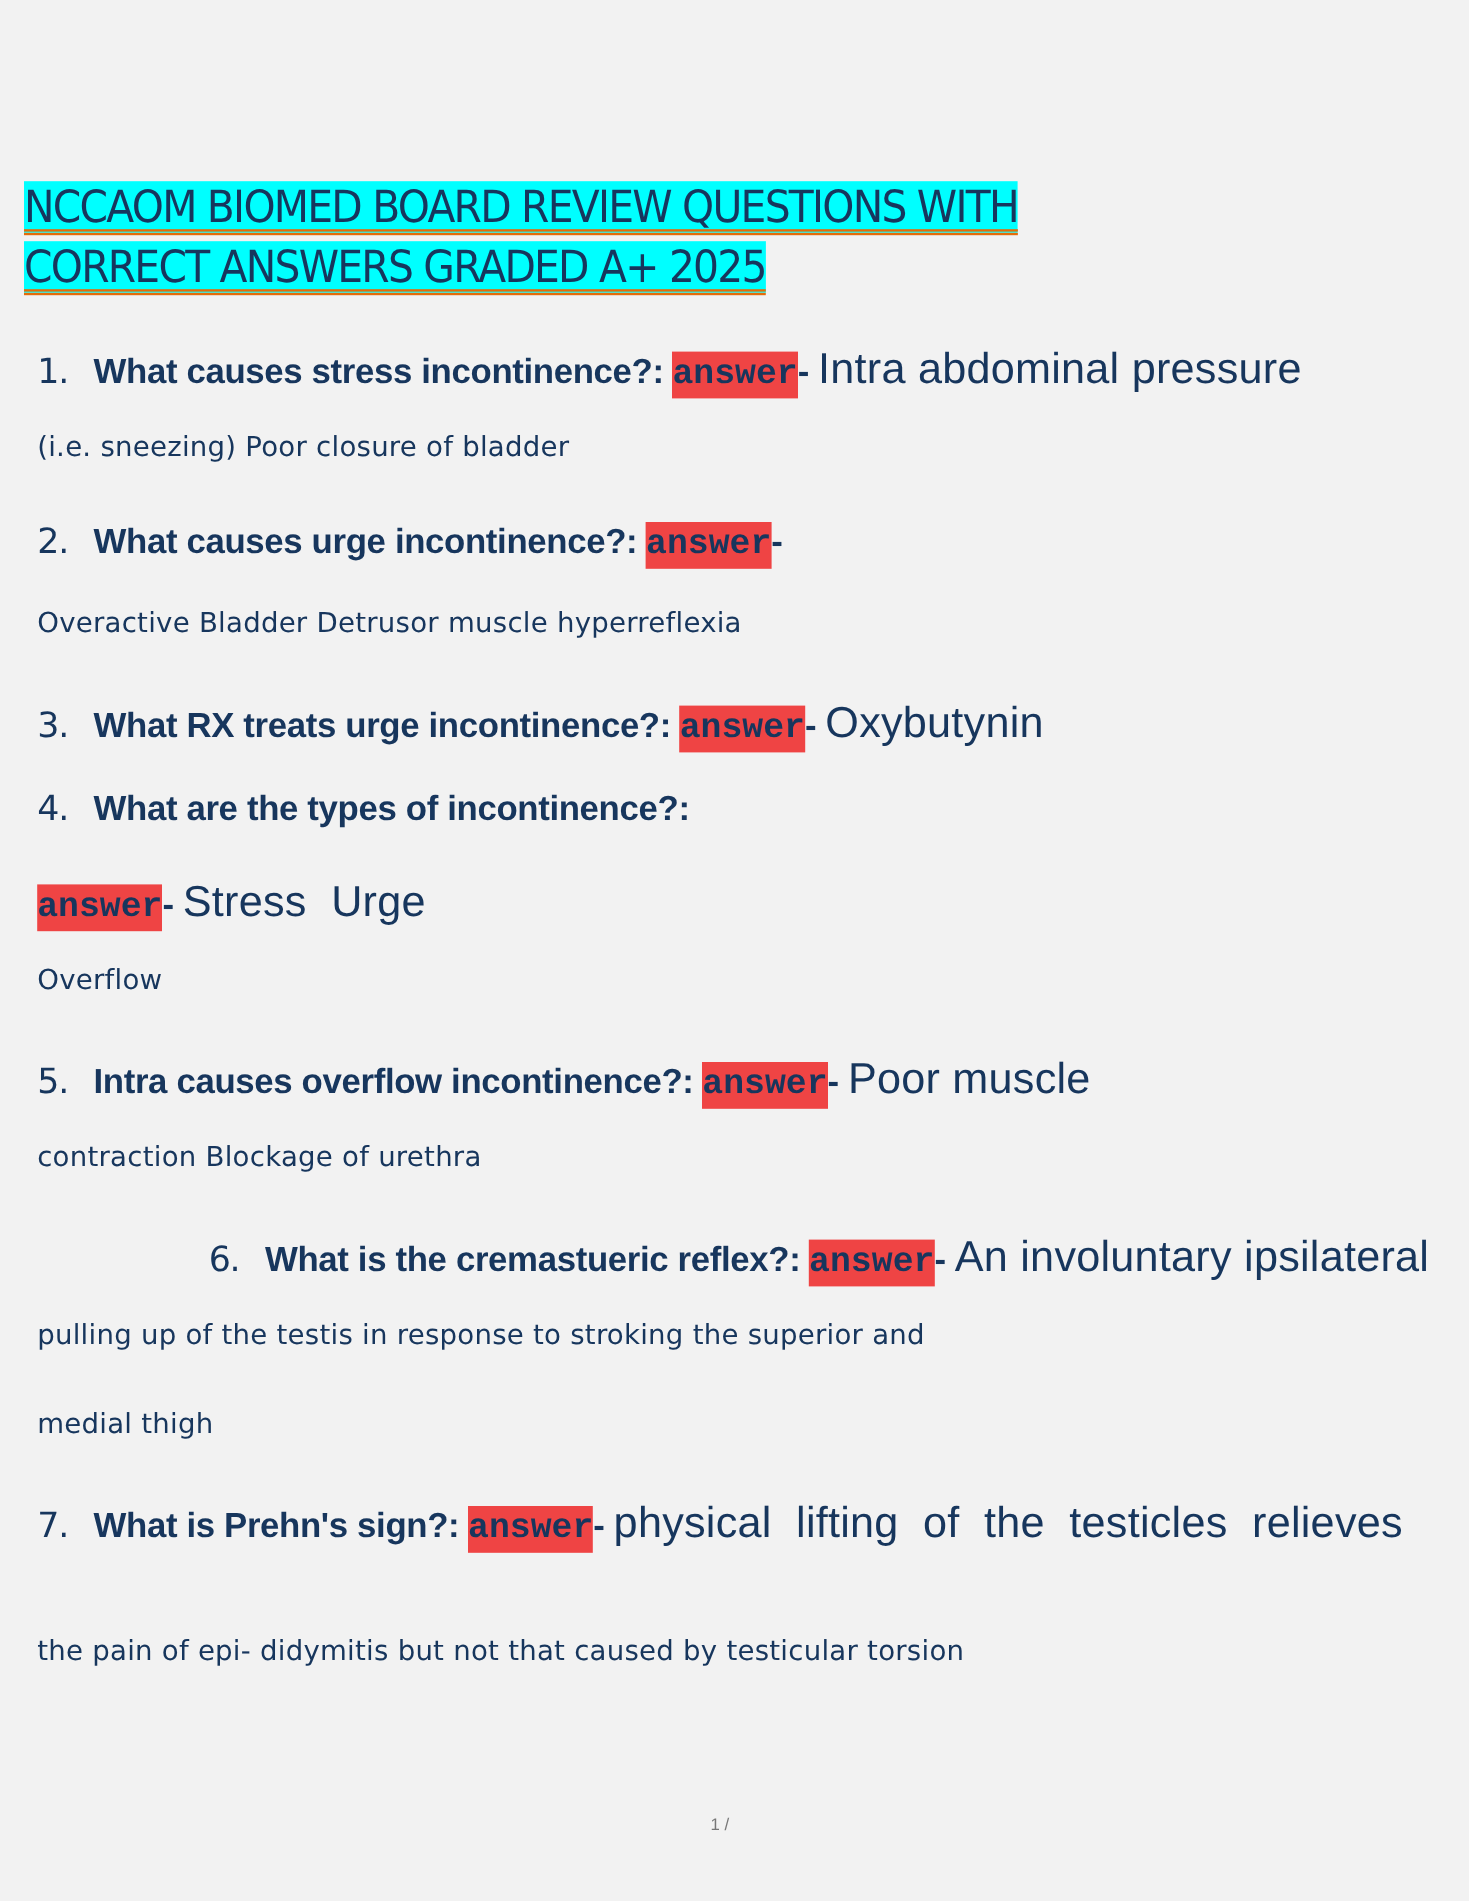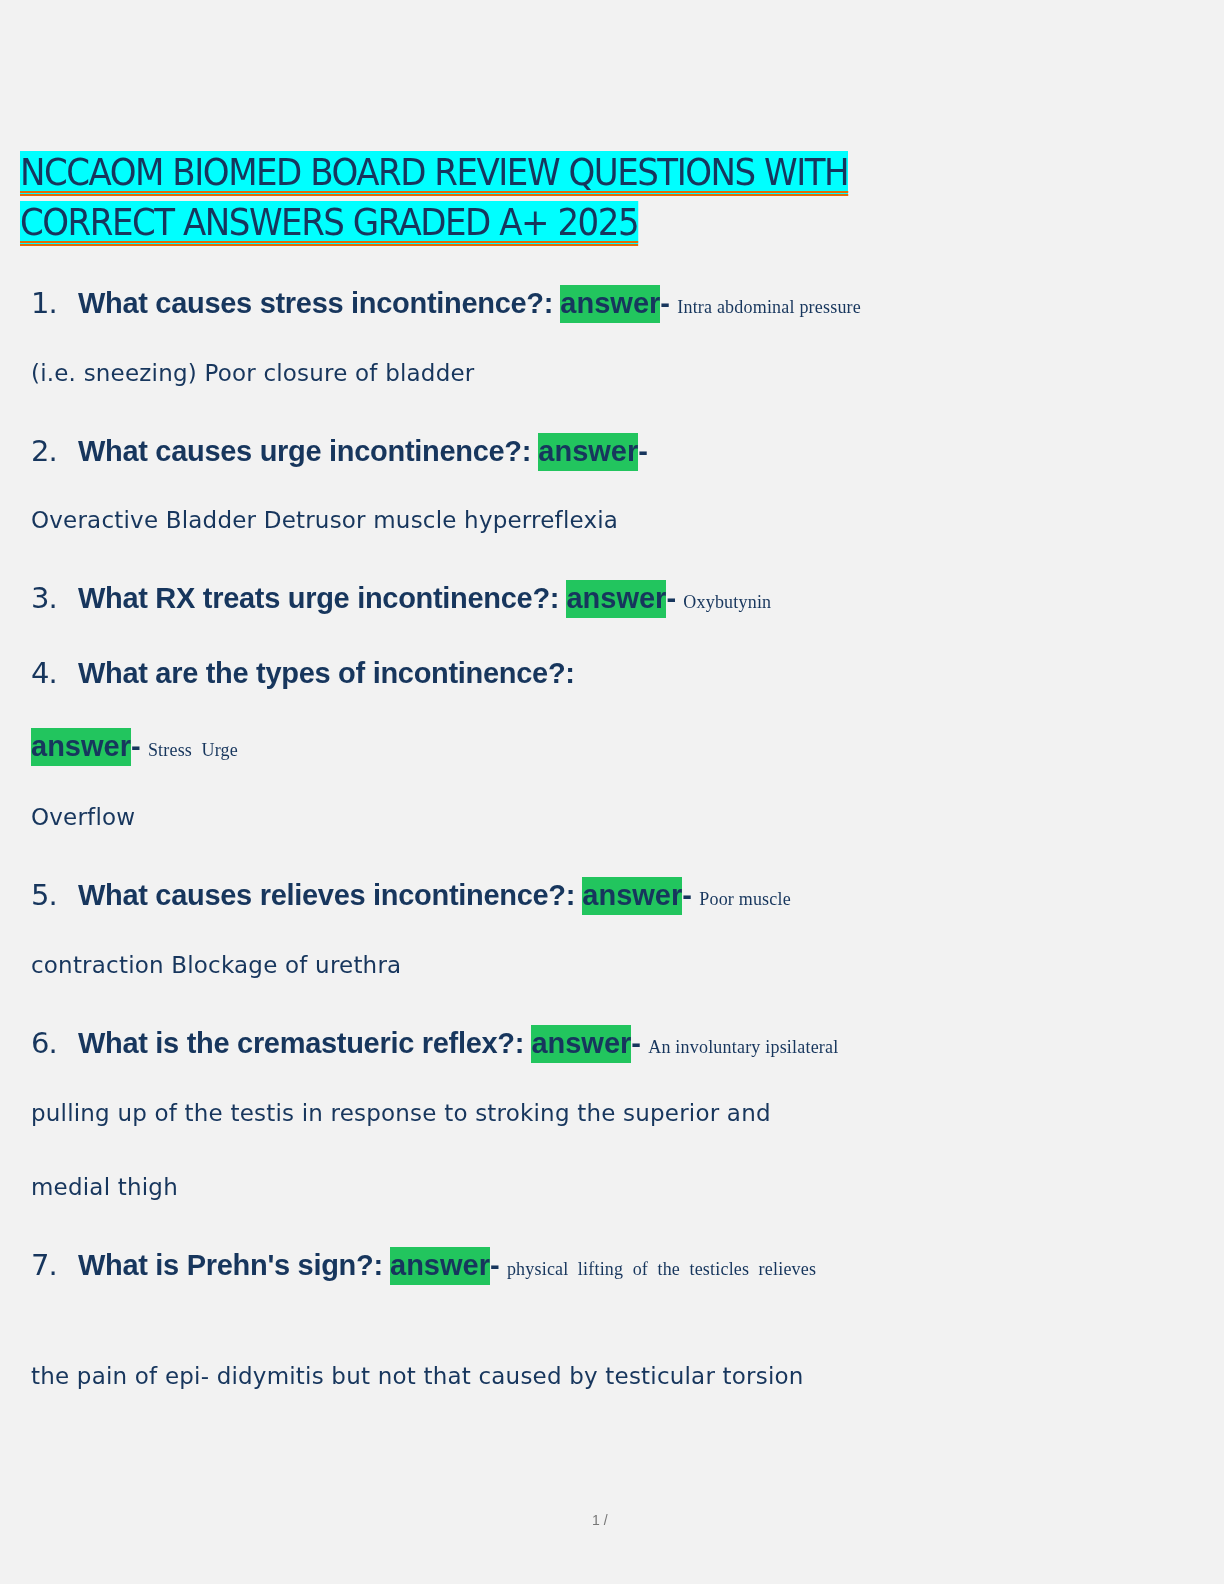--- a/index.html
+++ b/index.html
@@ -34,27 +34,27 @@
     .qa {
       position: absolute;
       left: 31px;
       width: 1160px;
       font-size: 29px;
       white-space: nowrap;
     }
     .num { font-family: "DejaVu Sans", sans-serif; font-weight: normal; letter-spacing: -1px; }
     .q { font-family: "Liberation Sans", sans-serif; font-weight: bold; letter-spacing: -0.3px; margin-left: 14px; }
     .hl {
-      font-family: Liberation Sans, sans-serif;
+      font-family: Liberation Mono, monospace;
       font-weight: bold;
-      background: #22c55e;
+      background: #ef4444;
       padding: 2px 0 4px 0;
     }
     .dash { font-family: "Liberation Sans", sans-serif; font-weight: bold; }
-    .ans { font-family: Liberation Serif, serif; font-size: 18px; letter-spacing: 0.2px; transform-origin: left; }
+    .ans { font-family: Liberation Sans, sans-serif; font-size: 36px; letter-spacing: 0.2px; transform-origin: left; }
     .line { position: absolute; left: 31px; white-space: nowrap; font-family: "DejaVu Sans", sans-serif; font-size: 23px; letter-spacing: 0.2px; }
     .footer {
       position: absolute;
       left: 592px;
       top: 1512px;
       font-family: "Liberation Sans", sans-serif;
       font-size: 14px;
       color: #777777;
     }
   </style>
@@ -93,27 +93,27 @@
   <span class="q">What are the types of incontinence?:</span>
 </div>
 <div class="qa" style="top:730px;">
   <span class="hl">answer</span><span class="dash">-</span>
   <span class="ans" style="white-space:pre;">Stress  Urge</span>
 </div>
 <div class="line" style="top:804px;">Overflow</div>
 
 <div class="qa" style="top:878px;">
   <span class="num">5.</span>
-  <span class="q">What causes relieves incontinence?:</span>
+  <span class="q">Intra causes overflow incontinence?:</span>
   <span class="hl">answer</span><span class="dash">-</span>
   <span class="ans">Poor muscle</span>
 </div>
 <div class="line" style="top:952px;">contraction Blockage of urethra</div>
 
-<div class="qa" style="top:1026px;">
+<div class="qa" style="top:1026px;text-align:right;">
   <span class="num">6.</span>
   <span class="q">What is the cremastueric reflex?:</span>
   <span class="hl">answer</span><span class="dash">-</span>
   <span class="ans">An involuntary ipsilateral</span>
 </div>
 <div class="line" style="top:1100px;">pulling up of the testis in response to stroking the superior and</div>
 <div class="line" style="top:1174px;text-align:right;">medial thigh</div>
 
 <div class="qa" style="top:1248px;">
   <span class="num">7.</span>

